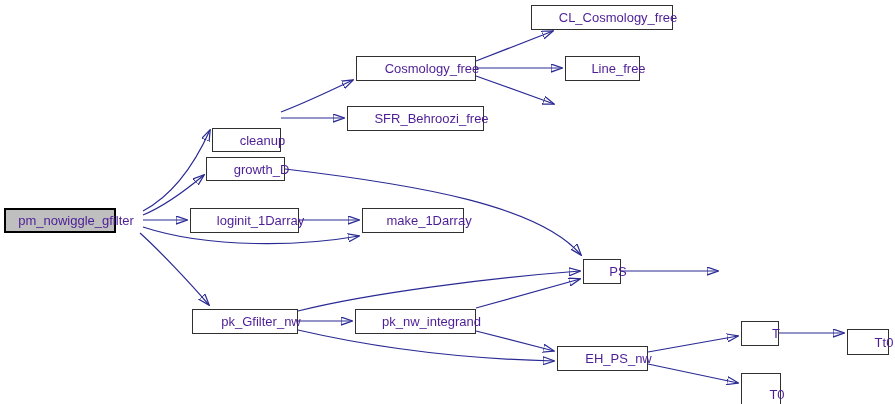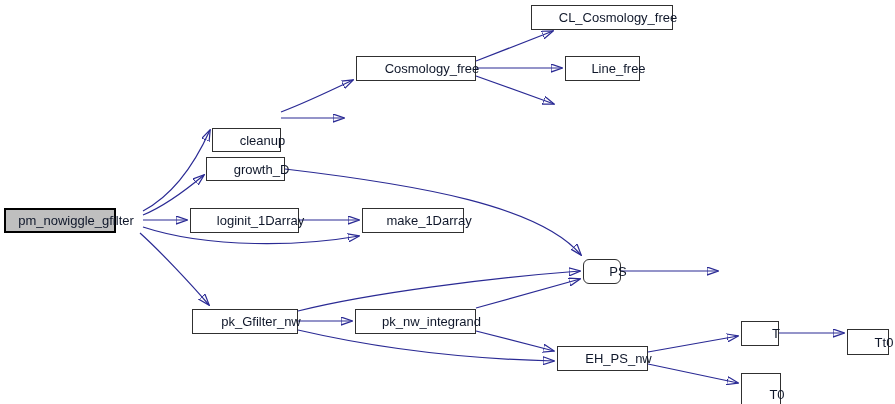--- a/index.html
+++ b/index.html
@@ -11,21 +11,21 @@
     overflow:hidden;
   }
   .edges{position:absolute;left:0;top:0;width:895px;height:404px;}
   .edges path{stroke:#2a2a94;stroke-width:1.2;fill:none;}
   .node{
     position:absolute;
     box-sizing:border-box;
     background:#ffffff;
     border:1px solid #303030;
     display:flex;align-items:center;justify-content:center;
-    font-size:13px;color:#0f172a;
+    font-size:13px;color:#4c1d95;
     white-space:nowrap;
     cursor:pointer;
     padding-left:32px;
   }
   .node.highlight{
     background:#bfbfbf;
     border:2px solid #000000;
   }
 </style>
 </head>
@@ -73,33 +73,36 @@
   </div>
   <div class="node" style="left:190px;top:208px;width:109px;height:25px;">
     <span>loginit_1Darray</span>
   </div>
   <div class="node" style="left:192px;top:309px;width:106px;height:25px;">
     <span>pk_Gfilter_nw</span>
   </div>
   <div class="node" style="left:356px;top:56px;width:120px;height:25px;">
     <span>Cosmology_free</span>
   </div>
+  <div class="node" style="left:347px;top:106px;width:137px;height:25px;">
+    <span>SFR_Behroozi_free</span>
+  </div>
   <div class="node" style="left:362px;top:208px;width:102px;height:25px;align-items:center;">
     <span>make_1Darray</span>
   </div>
   <div class="node" style="left:355px;top:309px;width:121px;height:25px;">
     <span>pk_nw_integrand</span>
   </div>
   <div class="node" style="left:531px;top:5px;width:142px;height:25px;">
     <span>CL_Cosmology_free</span>
   </div>
   <div class="node" style="left:565px;top:56px;width:75px;height:25px;">
     <span>Line_free</span>
   </div>
-  <div class="node" style="left:583px;top:259px;width:38px;height:25px;border-radius:6px;">
+  <div class="node" style="left:583px;top:259px;width:38px;height:25px;">
     <span>PS</span>
   </div>
   <div class="node" style="left:557px;top:346px;width:91px;height:25px;">
     <span>EH_PS_nw</span>
   </div>
   <div class="node" style="left:741px;top:321px;width:38px;height:25px;">
     <span>T</span>
   </div>
   <div class="node" style="left:741px;top:373px;width:40px;height:43px;">
     <span>T0</span>

